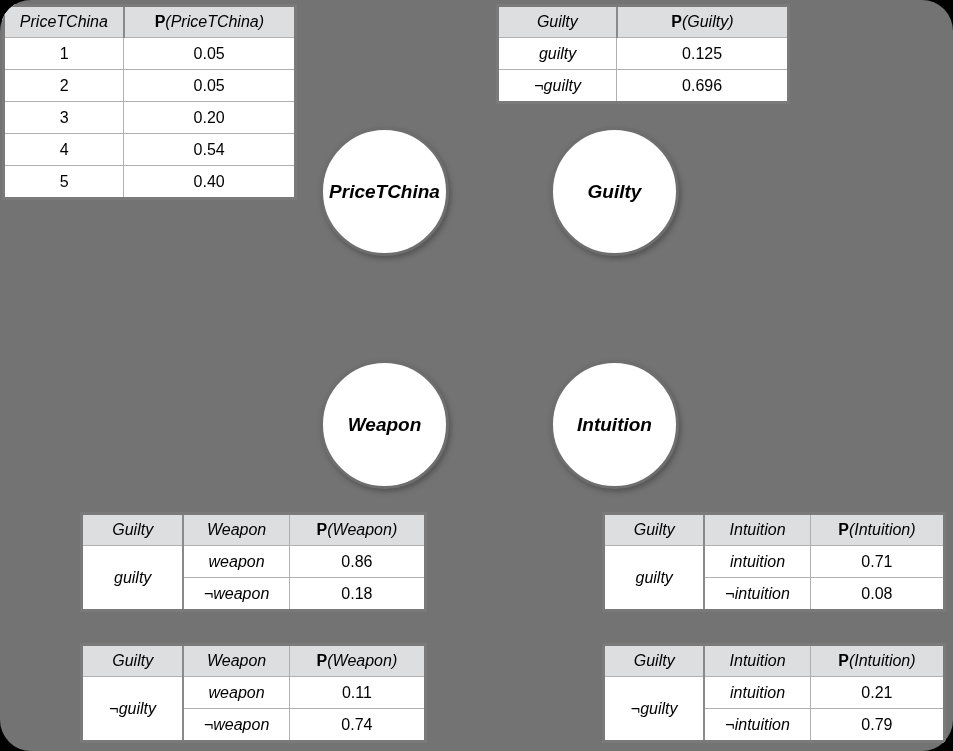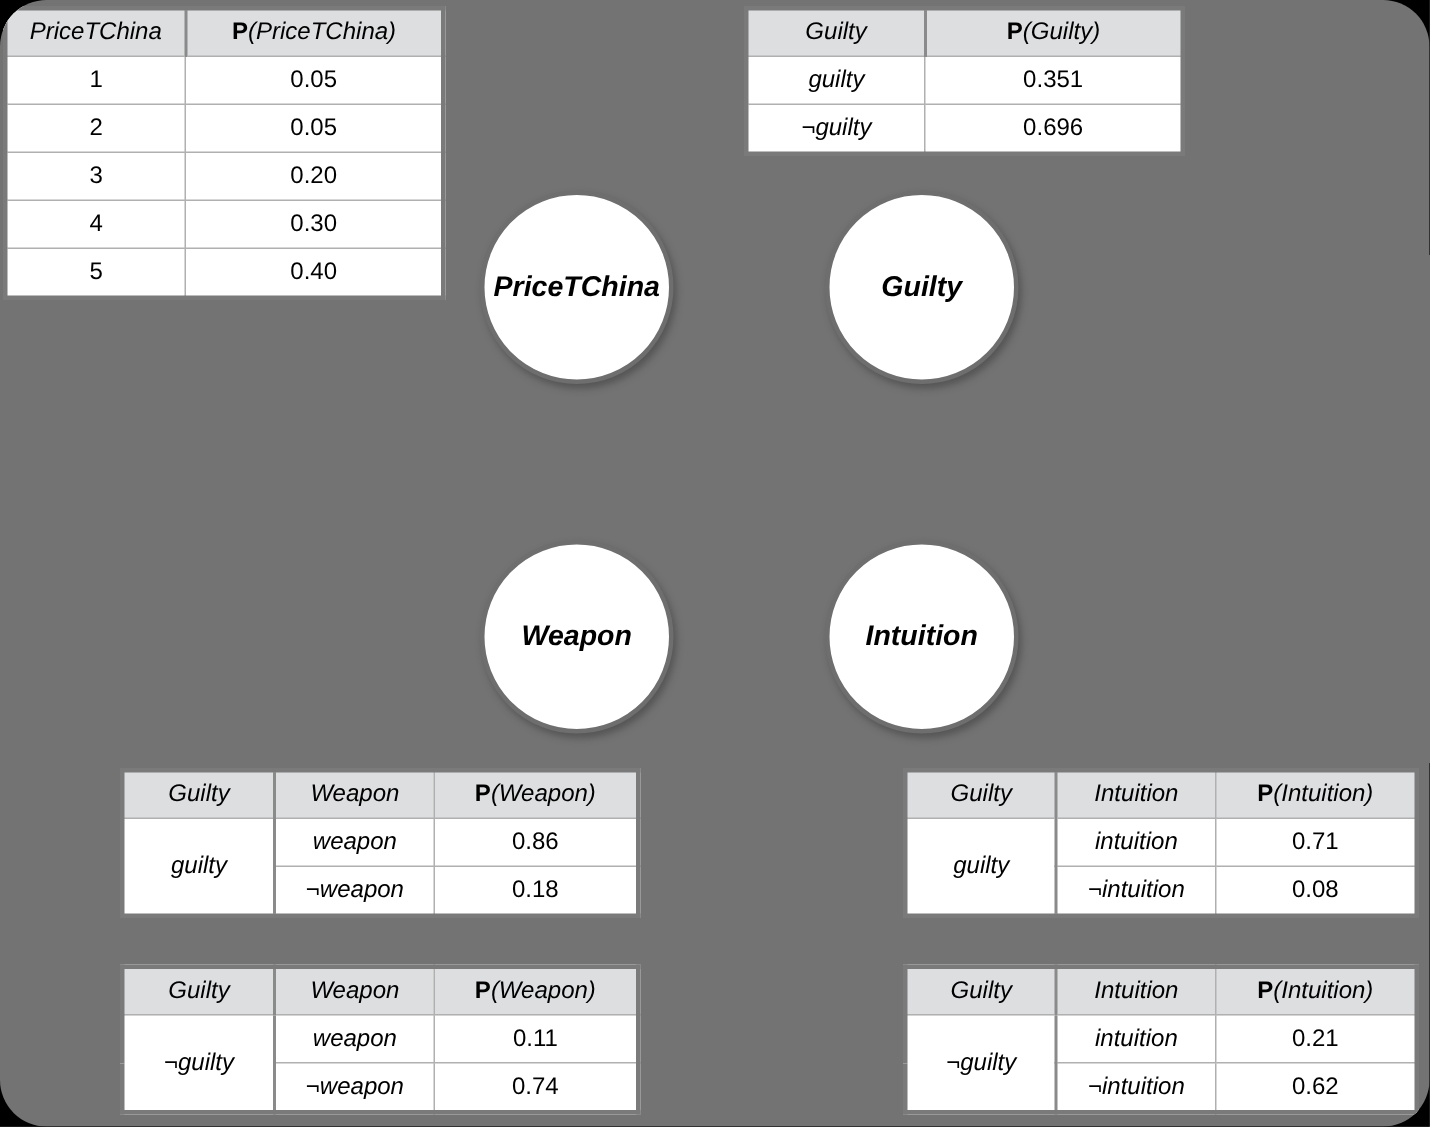--- a/index.html
+++ b/index.html
@@ -116,21 +116,21 @@
       <tr>
         <td class="num">2</td>
         <td class="num">0.05</td>
       </tr>
       <tr>
         <td class="num">3</td>
         <td class="num">0.20</td>
       </tr>
       <tr>
         <td class="num">4</td>
-        <td class="num">0.30</td>
+        <td class="num">0.54</td>
       </tr>
       <tr>
         <td class="num">5</td>
         <td class="num">0.40</td>
       </tr>
     </tbody>
   </table>
 
   <table class="cpt" style="left:496px; top:4px; width:294px;">
     <colgroup>
@@ -139,21 +139,21 @@
       </colgroup>
     <thead>
       <tr>
         <th class="sep">Guilty</th>
         <th><span class="pfn">P</span><span class="pfn-arg">(Guilty)</span></th>
       </tr>
     </thead>
     <tbody>
       <tr>
         <td class="val-italic">guilty</td>
-        <td class="num">0.351</td>
+        <td class="num">0.125</td>
       </tr>
       <tr>
         <td class="val-italic">¬guilty</td>
         <td class="num">0.696</td>
       </tr>
     </tbody>
   </table>
 
   <div class="node" style="left:320px; top:127px; width:129px; height:129px;">
     <span class="node-label">PriceTChina</span>
@@ -263,18 +263,18 @@
       </tr>
     </thead>
     <tbody>
       <tr>
         <td class="rowspan-cell" rowspan="2">¬guilty</td>
         <td class="val-italic">intuition</td>
         <td class="num">0.21</td>
       </tr>
       <tr>
         <td class="val-italic">¬intuition</td>
-        <td class="num">0.62</td>
+        <td class="num">0.79</td>
       </tr>
     </tbody>
   </table>
 
 </div>
 
 </body></html>

